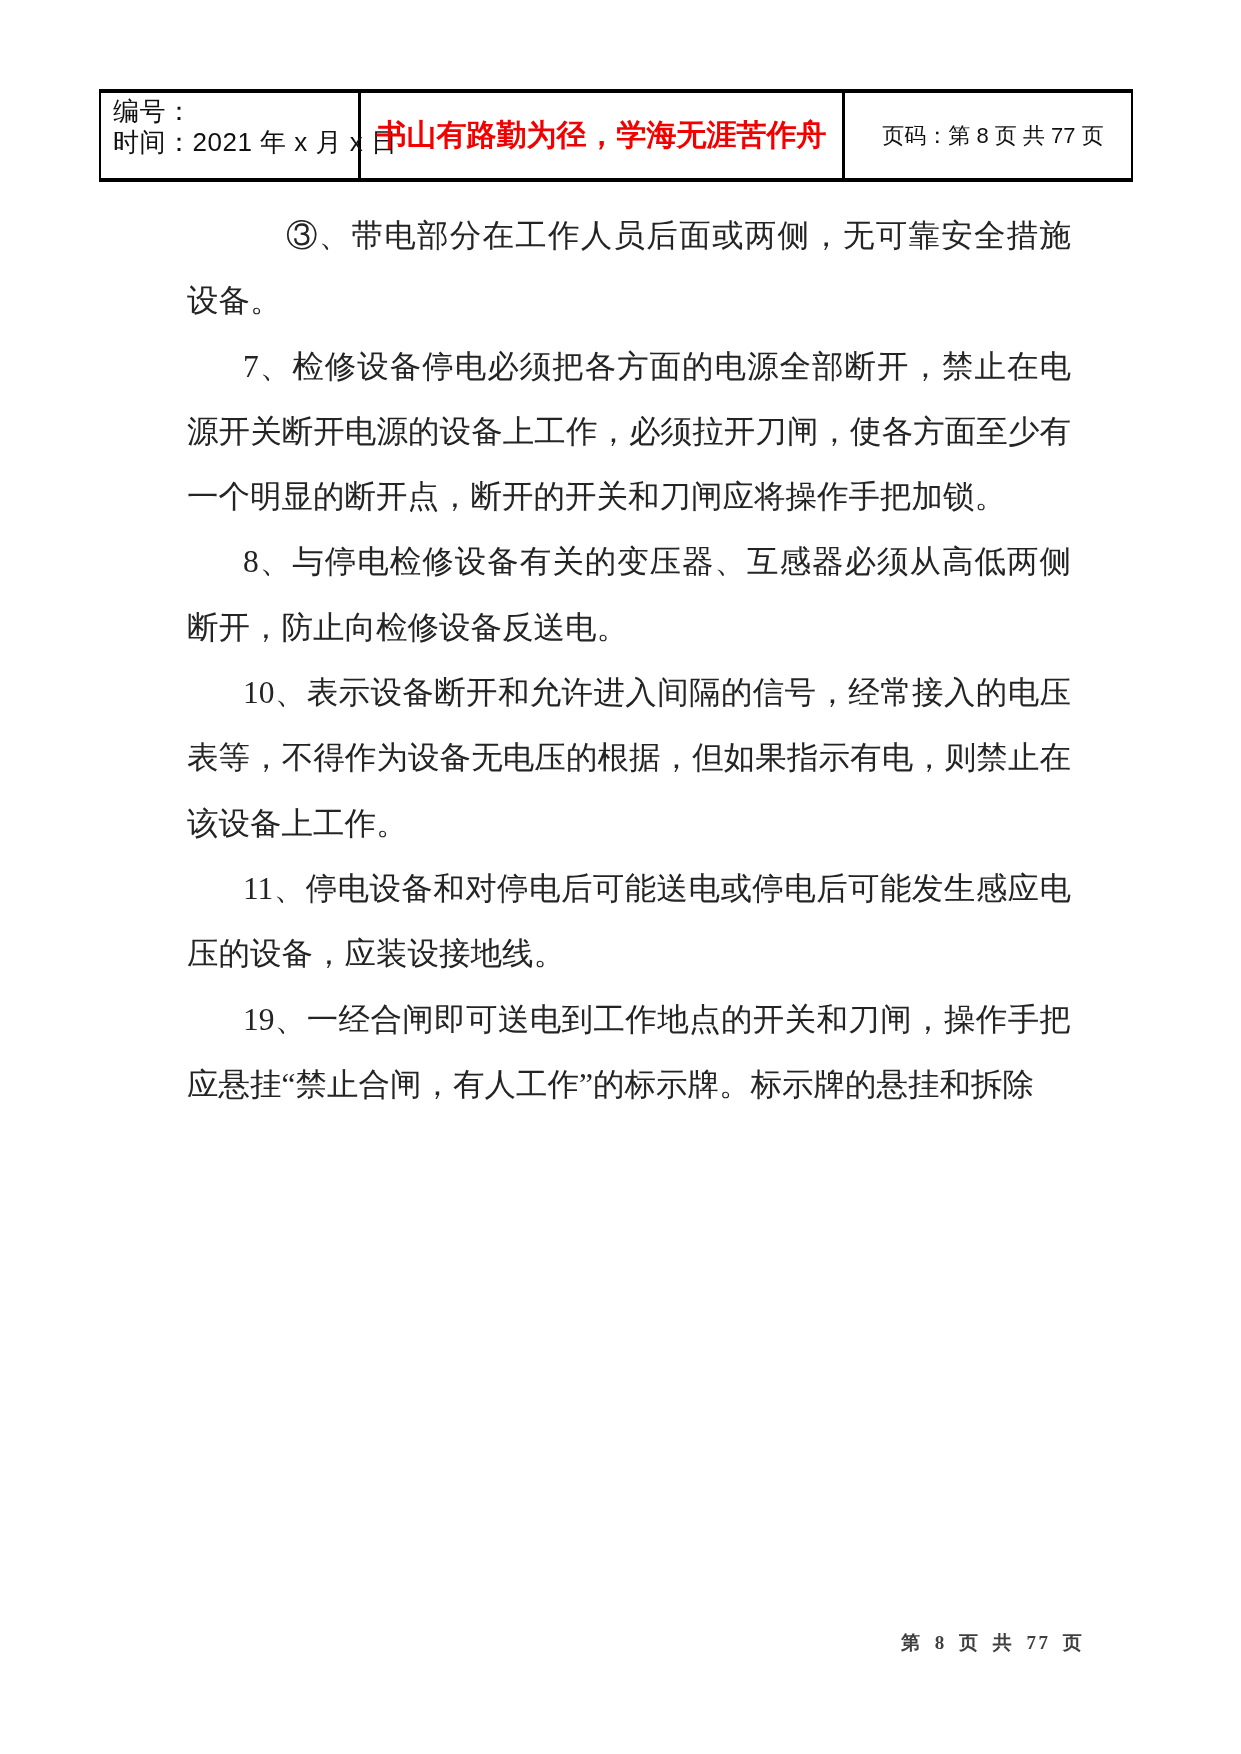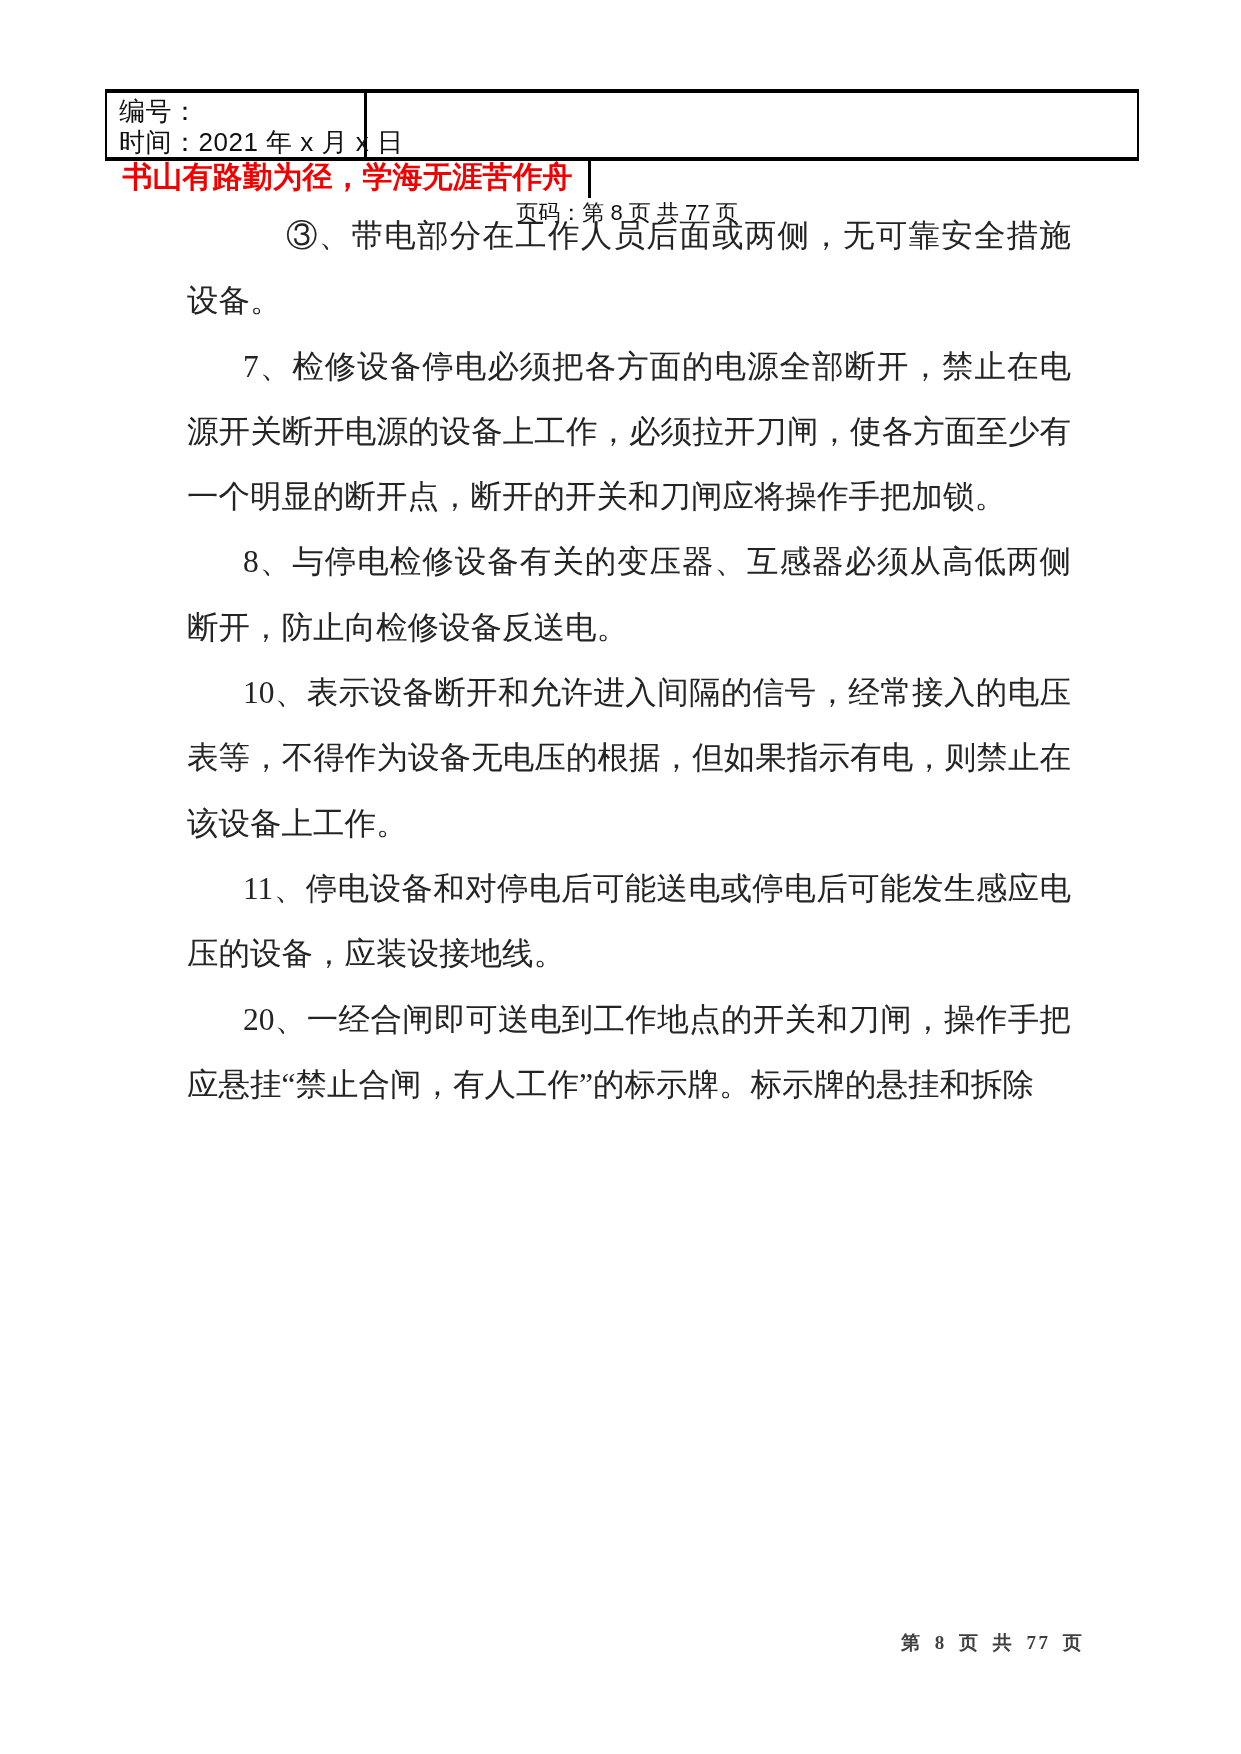--- a/index.html
+++ b/index.html
@@ -11,31 +11,30 @@
     font-family: "Liberation Serif", "DejaVu Serif", serif;
   }
   .page {
     position: absolute; inset: 0;
     background: #ffffff;
   }
 
   
   .header-table {
     position: absolute;
-    left: 105px; top: 89px;
-    width: 1034px; height: 72px;
+    left: 99px; top: 89px;
+    width: 1034px; height: 93px;
     box-sizing: border-box;
     border-top: 4px solid var(--border, #000);
     border-bottom: 4px solid var(--border, #000);
     border-left: 2px solid var(--border, #000);
     border-right: 2px solid var(--border, #000);
     display: flex;
     font-family: "Liberation Sans", "DejaVu Sans", sans-serif;
     color: #111111;
-    flex-direction: column;
   }
   .cell { box-sizing: border-box; height: 100%; }
   .cell-info {
     width: 260px;
     border-right: 3px solid var(--border, #000);
     padding: 3px 0 0 12px;
     font-size: 26px;
     line-height: 31px;
     letter-spacing: 0.5px;
     white-space: nowrap;
@@ -104,18 +103,18 @@
       <span>页码：第 8 页  共 77 页</span>
     </div>
   </div>
 
   <div class="body-text" id="body-container">
       <p class="para indent-large">③、带电部分在工作人员后面或两侧，无可靠安全措施设备。</p>
       <p class="para indent-normal">7、检修设备停电必须把各方面的电源全部断开，禁止在电源开关断开电源的设备上工作，必须拉开刀闸，使各方面至少有一个明显的断开点，断开的开关和刀闸应将操作手把加锁。</p>
       <p class="para indent-normal">8、与停电检修设备有关的变压器、互感器必须从高低两侧断开，防止向检修设备反送电。</p>
       <p class="para indent-normal">10、表示设备断开和允许进入间隔的信号，经常接入的电压表等，不得作为设备无电压的根据，但如果指示有电，则禁止在该设备上工作。</p>
       <p class="para indent-normal">11、停电设备和对停电后可能送电或停电后可能发生感应电压的设备，应装设接地线。</p>
-      <p class="para indent-normal">20、一经合闸即可送电到工作地点的开关和刀闸，操作手把应悬挂“禁止合闸，有人工作”的标示牌。标示牌的悬挂和拆除</p>
+      <p class="para indent-normal">19、一经合闸即可送电到工作地点的开关和刀闸，操作手把应悬挂“禁止合闸，有人工作”的标示牌。标示牌的悬挂和拆除</p>
     </div>
 
   <div class="footer-page">第 8 页 共 77 页</div>
 
 </div>
 
 </body></html>

